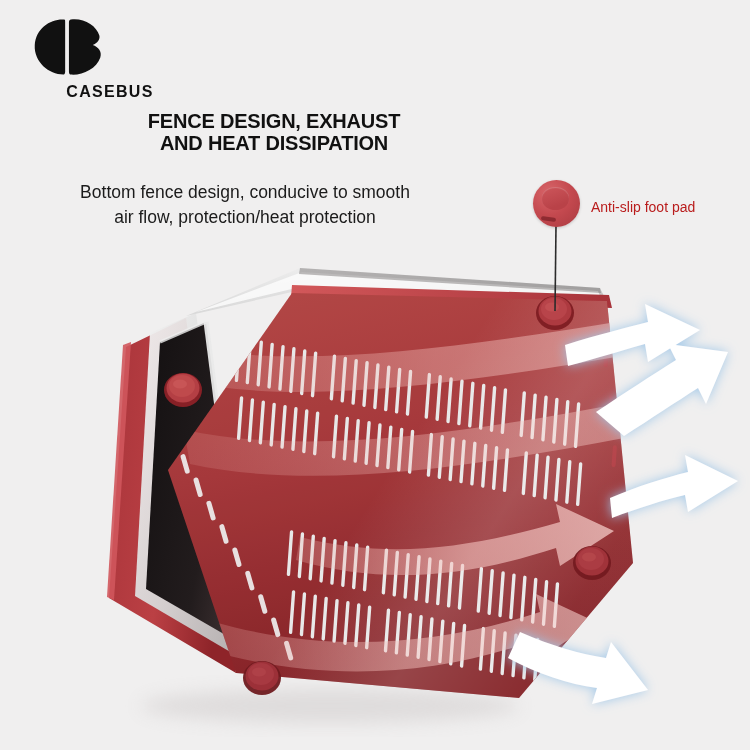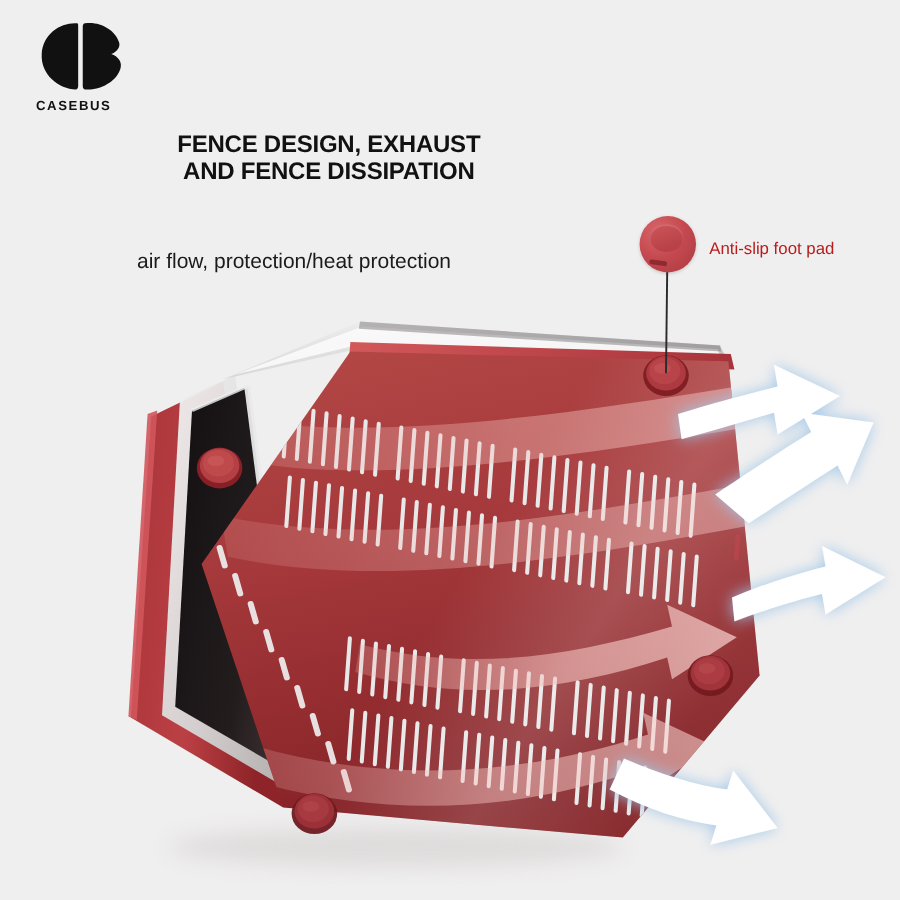--- a/index.html
+++ b/index.html
@@ -9,22 +9,22 @@
     font-family:"Liberation Sans", sans-serif;
     overflow:hidden;
     position:relative;
   }
   #root{position:absolute;inset:0;background:#f0efef;}
 
   
   .brand{position:absolute;left:30px;top:16px;width:160px;}
   .brand-mark{width:76px;height:62px;display:block;}
   .brand-word{
-    margin-top:6px;font-size:11px;font-weight:700;letter-spacing:1.3px;
-    color:#111;line-height:1;
+    margin-top:6px;font-size:16px;font-weight:700;letter-spacing:1.3px;
+    color:#111;line-height:1;text-align:center;
   }
 
   
   .headline{
     position:absolute;left:64px;top:110px;width:420px;
     font-size:20px;font-weight:700;color:#111;
     letter-spacing:-0.2px;line-height:1.12;text-align:center;
   }
   .headline .l2{display:block;}
 
@@ -405,25 +405,25 @@
     <svg class="brand-mark" viewBox="0 0 80 64">
       <path d="M36,3 C22,2 6,12 5,30 C4,48 20,61 35,61 C36,61 37,60 37,58 L37,6 C37,4 37,3 36,3 Z" fill="#111"></path>
       <path d="M43,3 C56,1 70,9 73,20 C74,24 71,28 66,30 C72,32 76,37 74,43
                C70,55 55,62 43,61 C42,61 41,60 41,58 L41,6 C41,4 42,3 43,3 Z" fill="#111"></path>
     </svg>
     <div class="brand-word">CASEBUS</div>
   </div>
 
   <div class="headline">
     <span>FENCE DESIGN, EXHAUST</span>
-    <span class="l2">AND FENCE DISSIPATION</span>
+    <span class="l2">AND HEAT DISSIPATION</span>
   </div>
 
   <div class="subhead">
-    <br>
+    <span>Bottom fence design, conducive to smooth</span><br>
     <span>air flow, protection/heat protection</span>
   </div>
 
   <div class="callout-pad">
     <span class="nick"></span>
   </div>
   <div class="callout-label">Anti-slip foot pad</div>
 
 </div>
 

